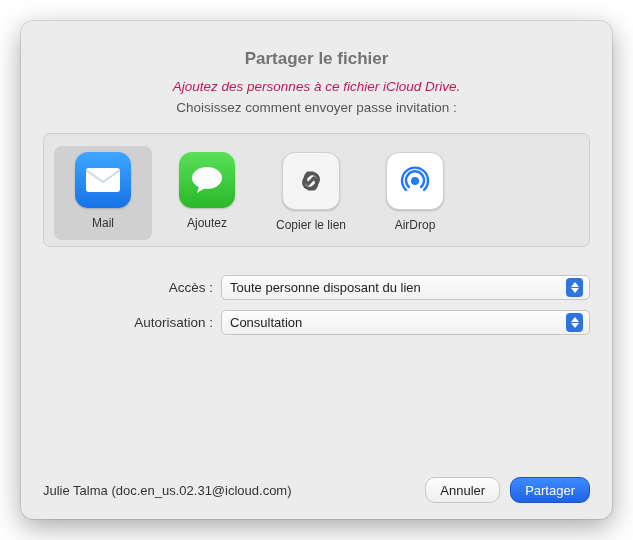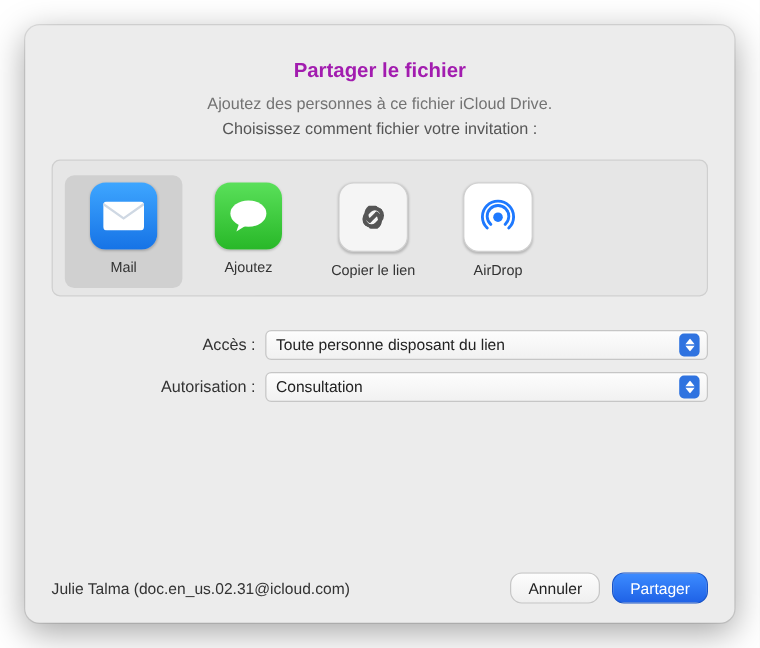--- a/index.html
+++ b/index.html
@@ -24,26 +24,27 @@
     box-shadow: 0 8px 28px rgba(0,0,0,0.35), 0 0 0 1px rgba(0,0,0,0.1);
     overflow: hidden;
   }
   .header {
     text-align: center;
     padding-top: 28px;
   }
   .title {
     font-size: 17px;
     font-weight: 700;
-    color: #a21caf;
+    color: #737373;
   }
   .subtitle {
     margin-top: 10px;
     font-size: 13.5px;
-    color: #737373;
+    color: #be185d;
+    font-style: italic;
   }
   .instruction {
     margin-top: 6px;
     font-size: 13.5px;
     color: #555;
   }
   .methods-box {
     margin: 18px 22px 0 22px;
     border: 1px solid #cfcfcf;
     border-radius: 7px;
@@ -168,21 +169,21 @@
   }
 </style>
 </head>
 <body>
 
 <div class="sheet">
 
   <div class="header">
     <div class="title">Partager le fichier</div>
     <div class="subtitle">Ajoutez des personnes à ce fichier iCloud Drive.</div>
-    <div class="instruction">Choisissez comment fichier votre invitation :</div>
+    <div class="instruction">Choisissez comment envoyer passe invitation :</div>
   </div>
 
   <div class="methods-box">
 
     <div class="method selected">
       <div class="icon-wrap mail-bg">
         <svg width="34" height="24" viewBox="0 0 34 24">
           <rect x="0" y="0" width="34" height="24" rx="3" fill="#fff"></rect>
           <path d="M0 2 L17 14 L34 2" fill="none" stroke="#cfd8e3" stroke-width="2"></path>
         </svg>

